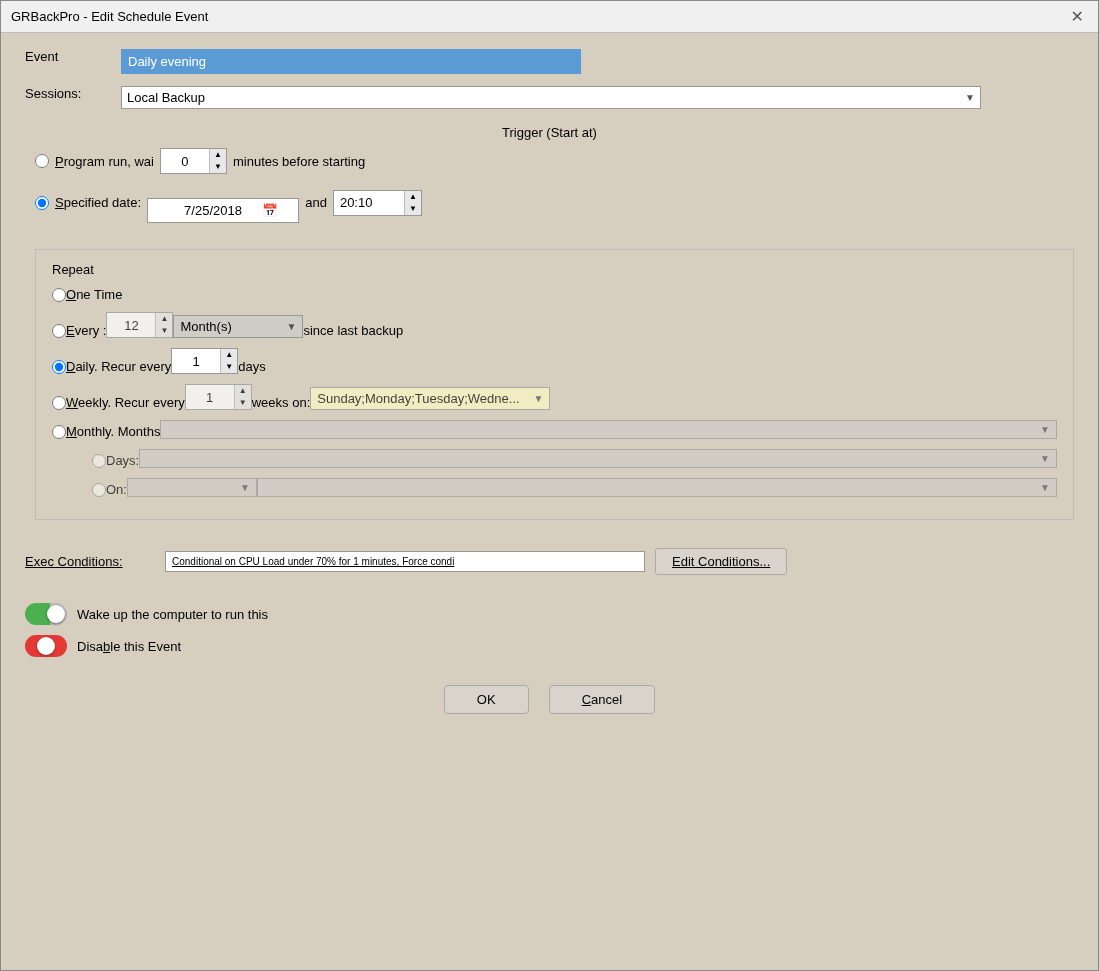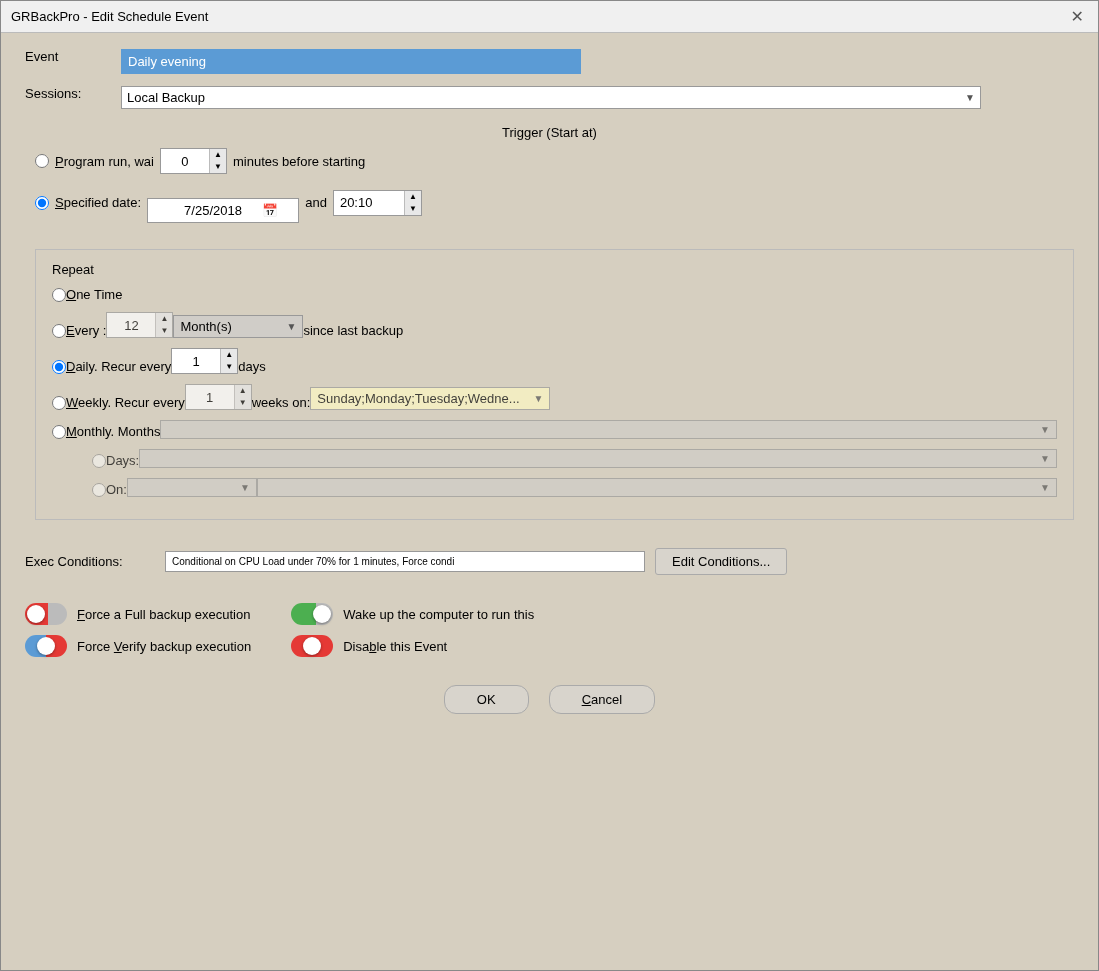--- a/index.html
+++ b/index.html
@@ -180,20 +180,21 @@
       font-size: 10px;
       color: #555;
       margin-left: 6px;
     }
 
     .exec-row {
       display: flex;
       align-items: center;
       gap: 10px;
       margin-top: 8px;
+      text-decoration: underline;
     }
 
     .exec-label {
       min-width: 120px;
     }
 
     .exec-input {
       flex: 1;
       background: #fff;
       border: 1px solid #999;
@@ -261,21 +262,21 @@
       justify-content: center;
       gap: 20px;
       padding: 16px 0 20px;
     }
 
     .btn {
       padding: 6px 32px;
       font-size: 13px;
       background: #d8d4cc;
       border: 1px solid #aaa;
-      border-radius: 12px;
+      border-radius: 4px;
       cursor: pointer;
     }
 
     .date-input-wrapper {
       display: flex;
       align-items: center;
       border: 1px solid #999;
       background: #fff;
       padding: 2px 20px;
       gap: 4px;
@@ -474,40 +475,20 @@
       </div>
     </div>
 
     <div class="exec-row" style="margin-top:16px;">
       <span class="exec-label field-label" style="min-width:130px;">Exec Conditions:</span>
       <input class="text-input exec-input" type="text" value="Conditional on CPU Load under 70% for 1 minutes, Force condi" style="">
       <button class="edit-conditions-btn">Edit Conditions...</button>
     </div>
 
     <div class="toggles-section" style="margin-top:16px;">
-      <div class="toggle-col">
-
-        <div class="toggle-row">
-          <div class="toggle" style="background: linear-gradient(90deg, #e53935 55%, #bbb 55%); position:relative; border-radius:11px;">
-            <div class="toggle-knob toggle-knob-left"></div>
-          </div>
-          <span>
-            <span style="text-decoration:underline;">F</span><span>orce a Full backup execution</span>
-          </span>
-        </div>
-
-        <div class="toggle-row">
-          <div class="toggle" style="background: linear-gradient(90deg, #5b9bd5 50%, #e53935 50%); position:relative; border-radius:11px;">
-            <div class="toggle-knob" style="left:12px; position:absolute; top:2px; width:18px; height:18px; border-radius:50%; background:#fff; box-shadow:0 1px 3px rgba(0,0,0,0.4);"></div>
-          </div>
-          <span>
-            <span>Force </span><span style="text-decoration:underline;">V</span><span>erify backup execution</span>
-          </span>
-        </div>
-      </div>
 
       <div class="toggle-col">
 
         <div class="toggle-row">
           <div class="toggle" style="background: linear-gradient(90deg, #4caf50 60%, #bbb 60%); position:relative; border-radius:11px;">
             <div class="toggle-knob toggle-knob-right"></div>
           </div>
           <span>Wake up the computer to run this</span>
         </div>
 

